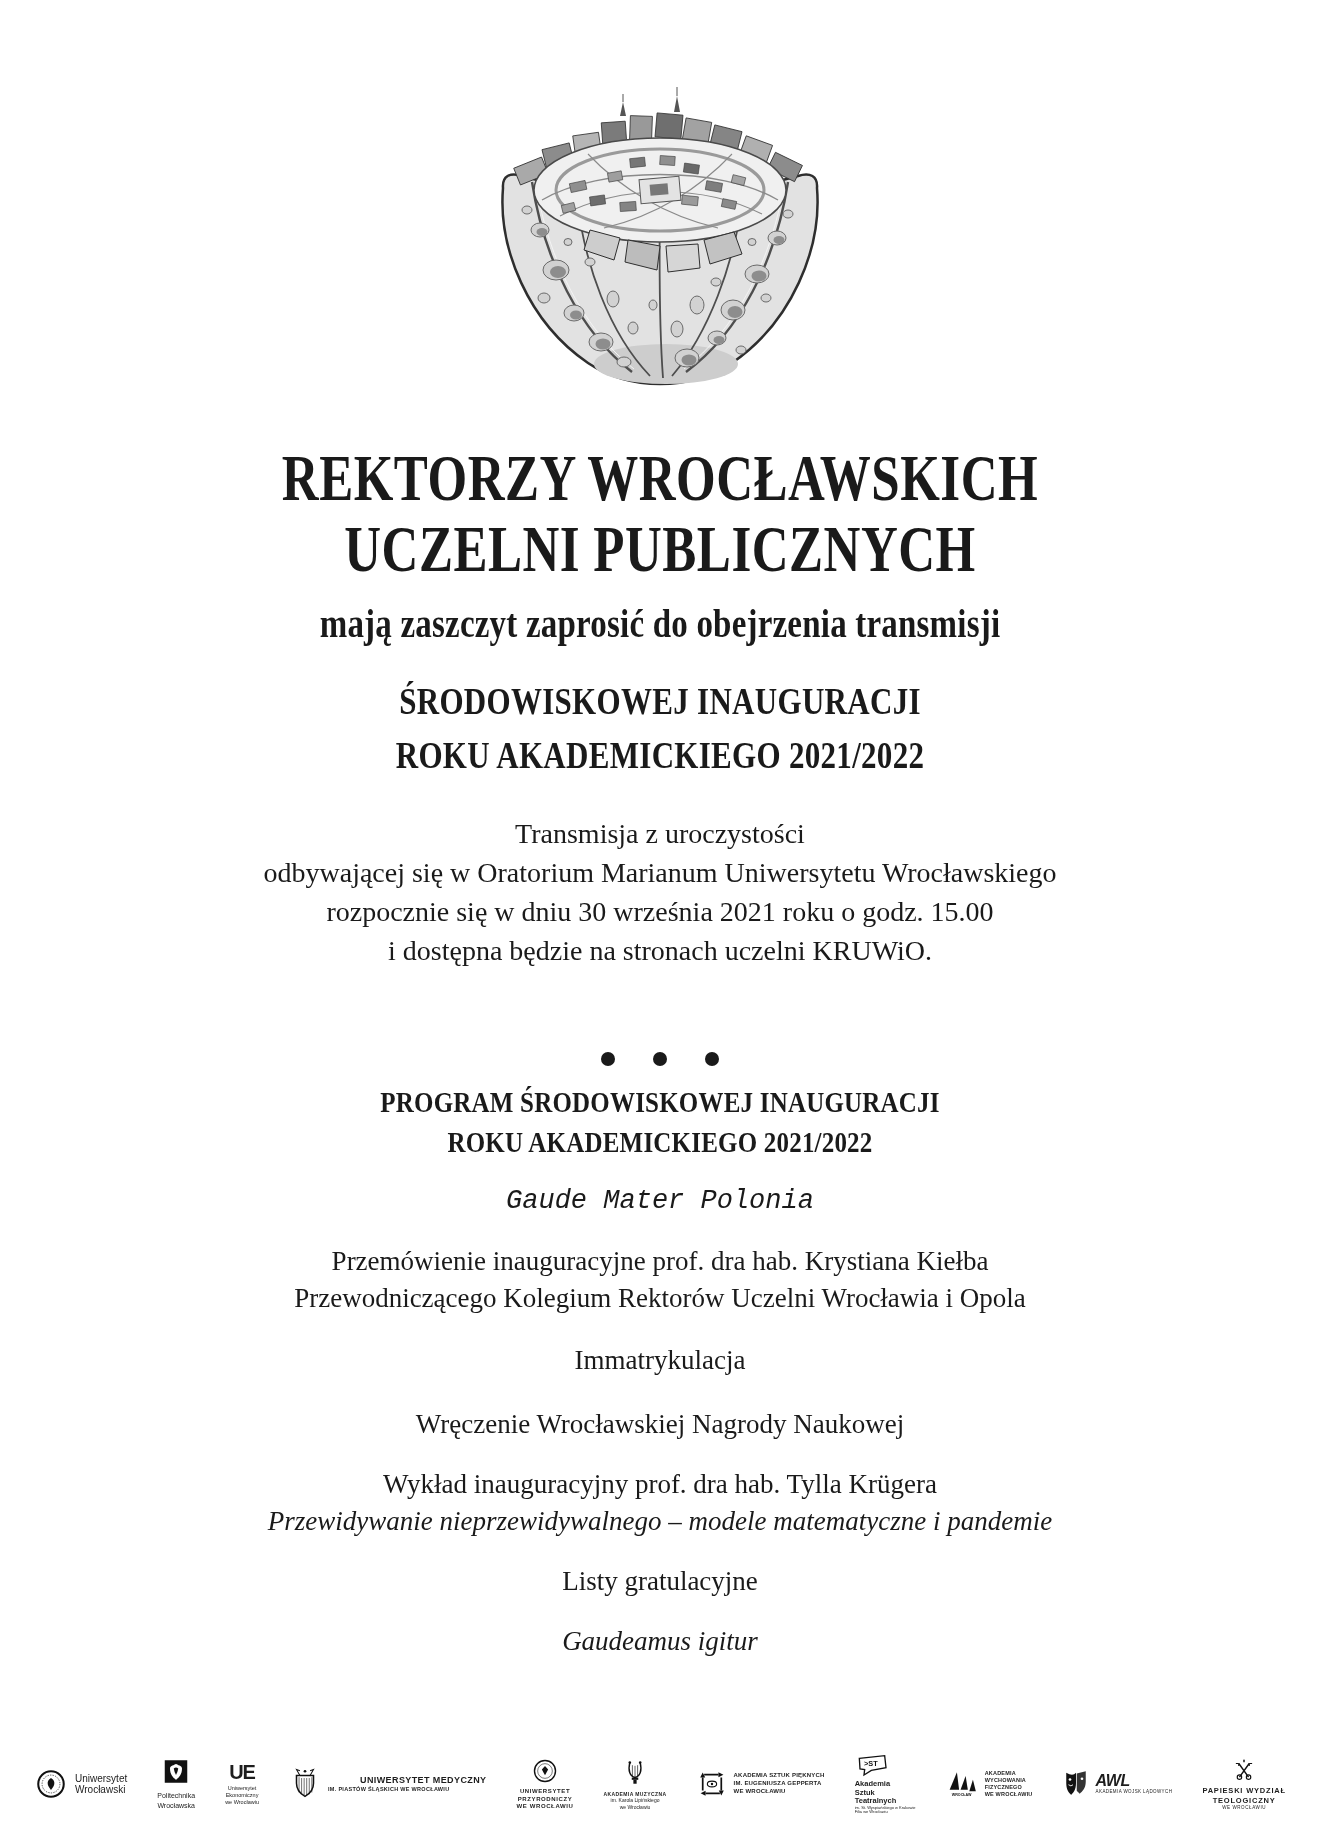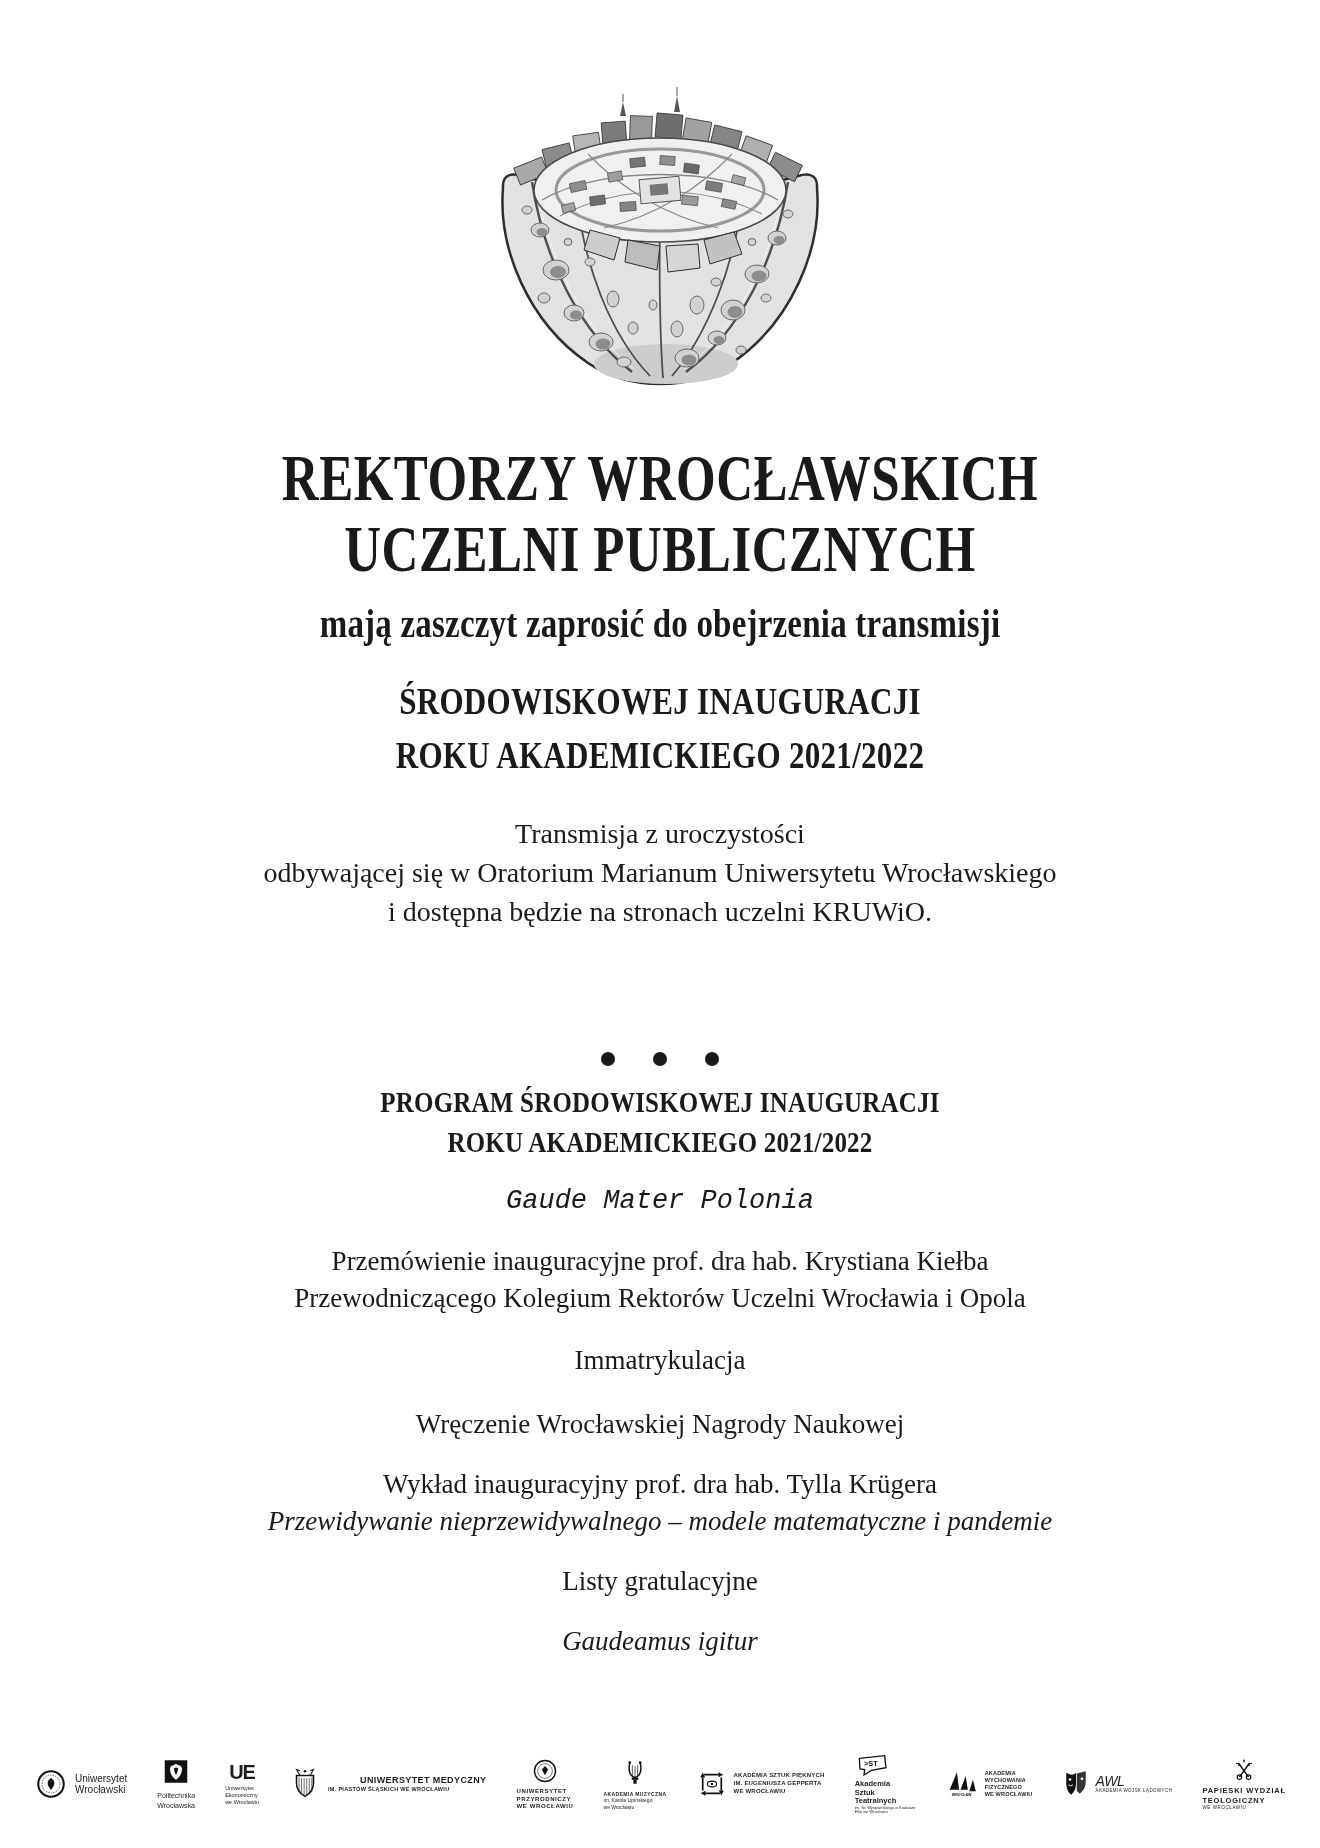--- a/index.html
+++ b/index.html
@@ -33,39 +33,39 @@
   #p-lecture{top:1466px;}
   #p-letters{top:1563px;}
   #p-gaudeamus{top:1623px;}
 
   
   #logos{
     position:absolute;top:1742px;left:34px;right:34px;height:84px;
     display:flex;align-items:center;justify-content:space-between;
     font-family:"Liberation Sans","DejaVu Sans",sans-serif;color:#1d1d1d;
   }
-  .logo{display:flex;flex-direction:column;align-items:center;gap:3px;text-align:left;}
+  .logo{display:flex;flex-direction:column;align-items:center;gap:3px;text-align:center;}
   .logo.row{flex-direction:row;gap:7px;text-align:left;align-items:center;}
   .logo .txt{display:flex;flex-direction:column;}
   .logo .l{display:block;font-size:6.5px;line-height:1.3;}
   .logo-uwr .l{font-size:10px;line-height:1.15;}
   .logo-pwr .l{font-size:7px;}
   .logo-ue .abbr{font-size:20px;font-weight:900;letter-spacing:-1px;line-height:1;}
   .logo-ue .l{font-size:5.5px;}
   .logo-umed .l1{font-size:9px;font-weight:bold;letter-spacing:.4px;padding-left:32px;}
   .logo-umed .l2{font-size:5.5px;font-weight:bold;letter-spacing:.3px;}
   .logo-uprz .l{font-size:6px;letter-spacing:.6px;font-weight:bold;}
   .logo-amuz .l1{font-size:7px;font-weight:bold;letter-spacing:.4px;}
   .logo-amuz .l{font-size:5px;}
   .logo-asp .l{font-size:6px;font-weight:bold;letter-spacing:.2px;}
   .logo-ast{align-items:flex-start;text-align:left;}
   .logo-ast .l{font-size:7.5px;font-weight:bold;line-height:1.15;}
   .logo-ast .sub{font-size:4px;font-weight:normal;}
   .logo-awf .l{font-size:5.5px;font-weight:bold;letter-spacing:.2px;}
-  .logo-awl .abbr{font-size:14px;font-weight:400;font-style:italic;line-height:1;letter-spacing:-.5px;}
+  .logo-awl .abbr{font-size:16px;font-weight:700;font-style:italic;line-height:1;letter-spacing:-.5px;}
   .logo-awl .sub{font-size:4.5px;letter-spacing:.4px;}
   .logo-pwt .l{font-size:7.5px;font-weight:bold;letter-spacing:.8px;}
   .logo-pwt .sub{font-size:4.5px;font-weight:normal;letter-spacing:.6px;}
 </style>
 </head>
 <body>
 
 <div id="engraving-wrap">
   <svg width="380" height="330" viewBox="0 0 380 330" aria-hidden="true">
 
@@ -177,20 +177,21 @@
 <div class="block tall12" id="subtitle">mają zaszczyt zaprosić do obejrzenia transmisji</div>
 
 <div class="block tall12" id="event-title">
   <span class="line">ŚRODOWISKOWEJ INAUGURACJI</span>
   <span class="line">ROKU AKADEMICKIEGO 2021/2022</span>
 </div>
 
 <div class="block" id="details">
   <span class="line">Transmisja z uroczystości</span>
   <span class="line">odbywającej się w Oratorium Marianum Uniwersytetu Wrocławskiego</span>
+  <span class="line">rozpocznie się w dniu 30 września 2021 roku o godz. 15.00</span>
   <span class="line">i dostępna będzie na stronach uczelni KRUWiO.</span>
 </div>
 
 <div class="block" id="dots">
   <span class="dot"></span>
   <span class="dot"></span>
   <span class="dot"></span>
 </div>
 
 <div class="block tall115" id="program-heading">

